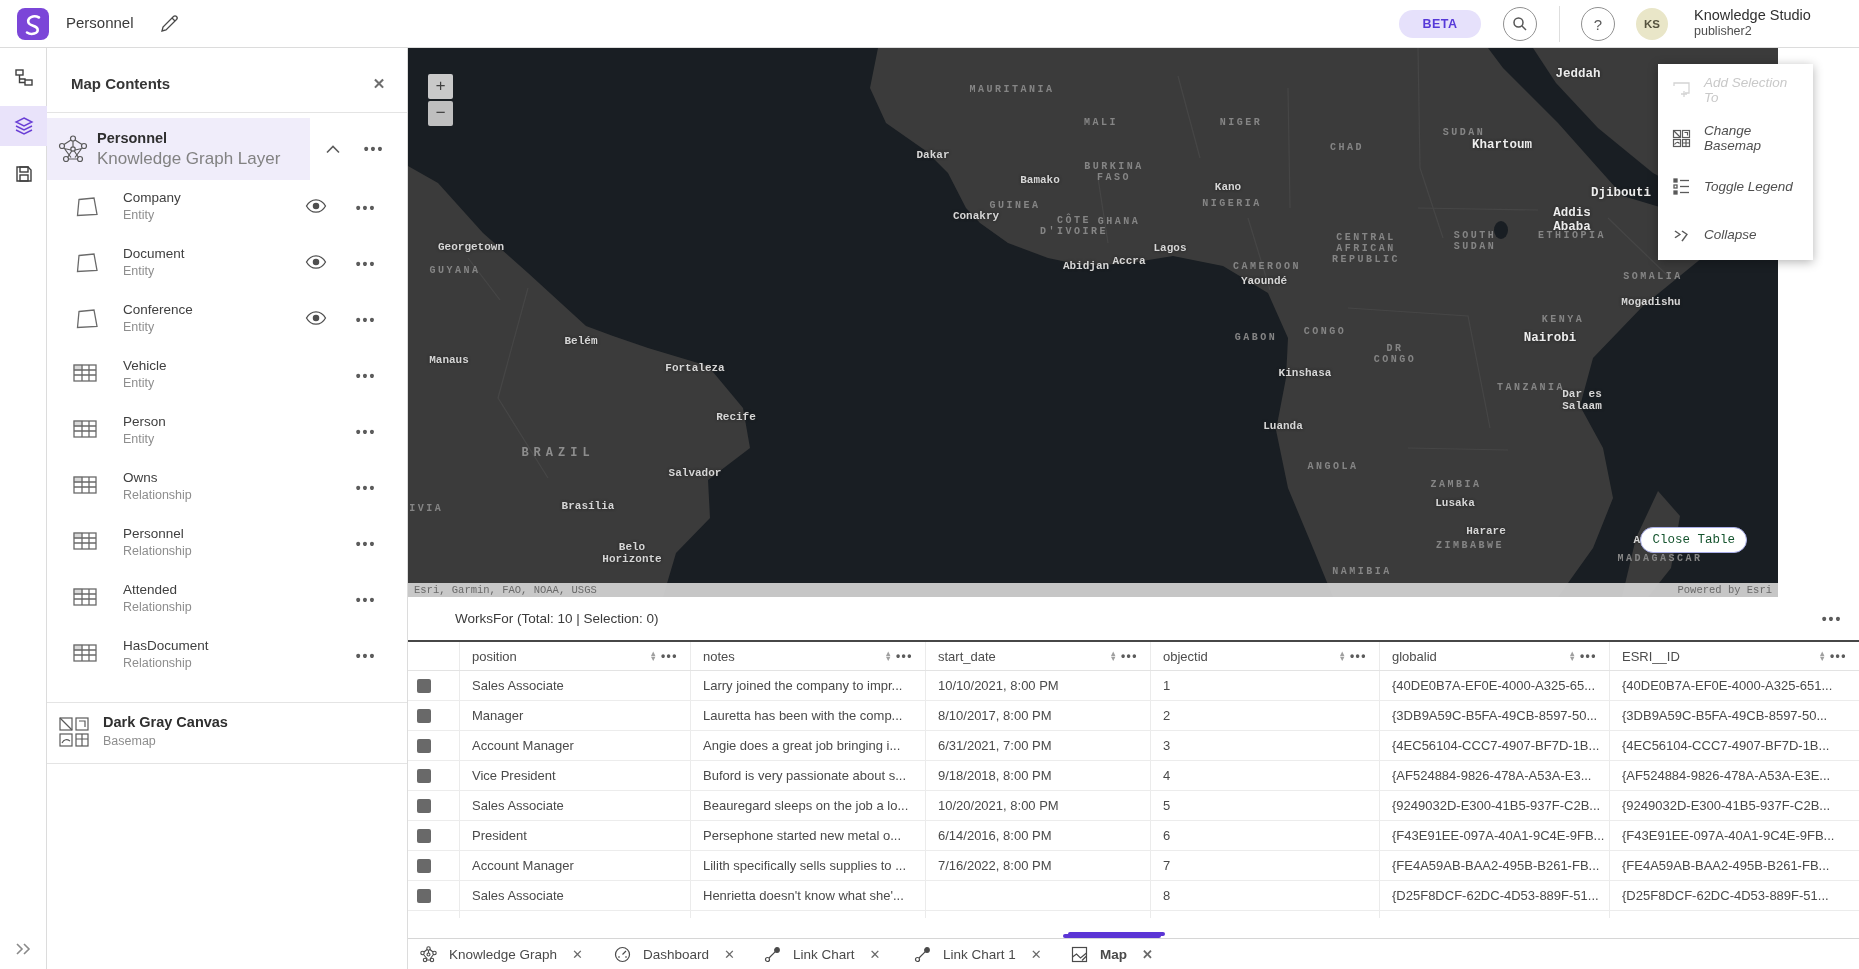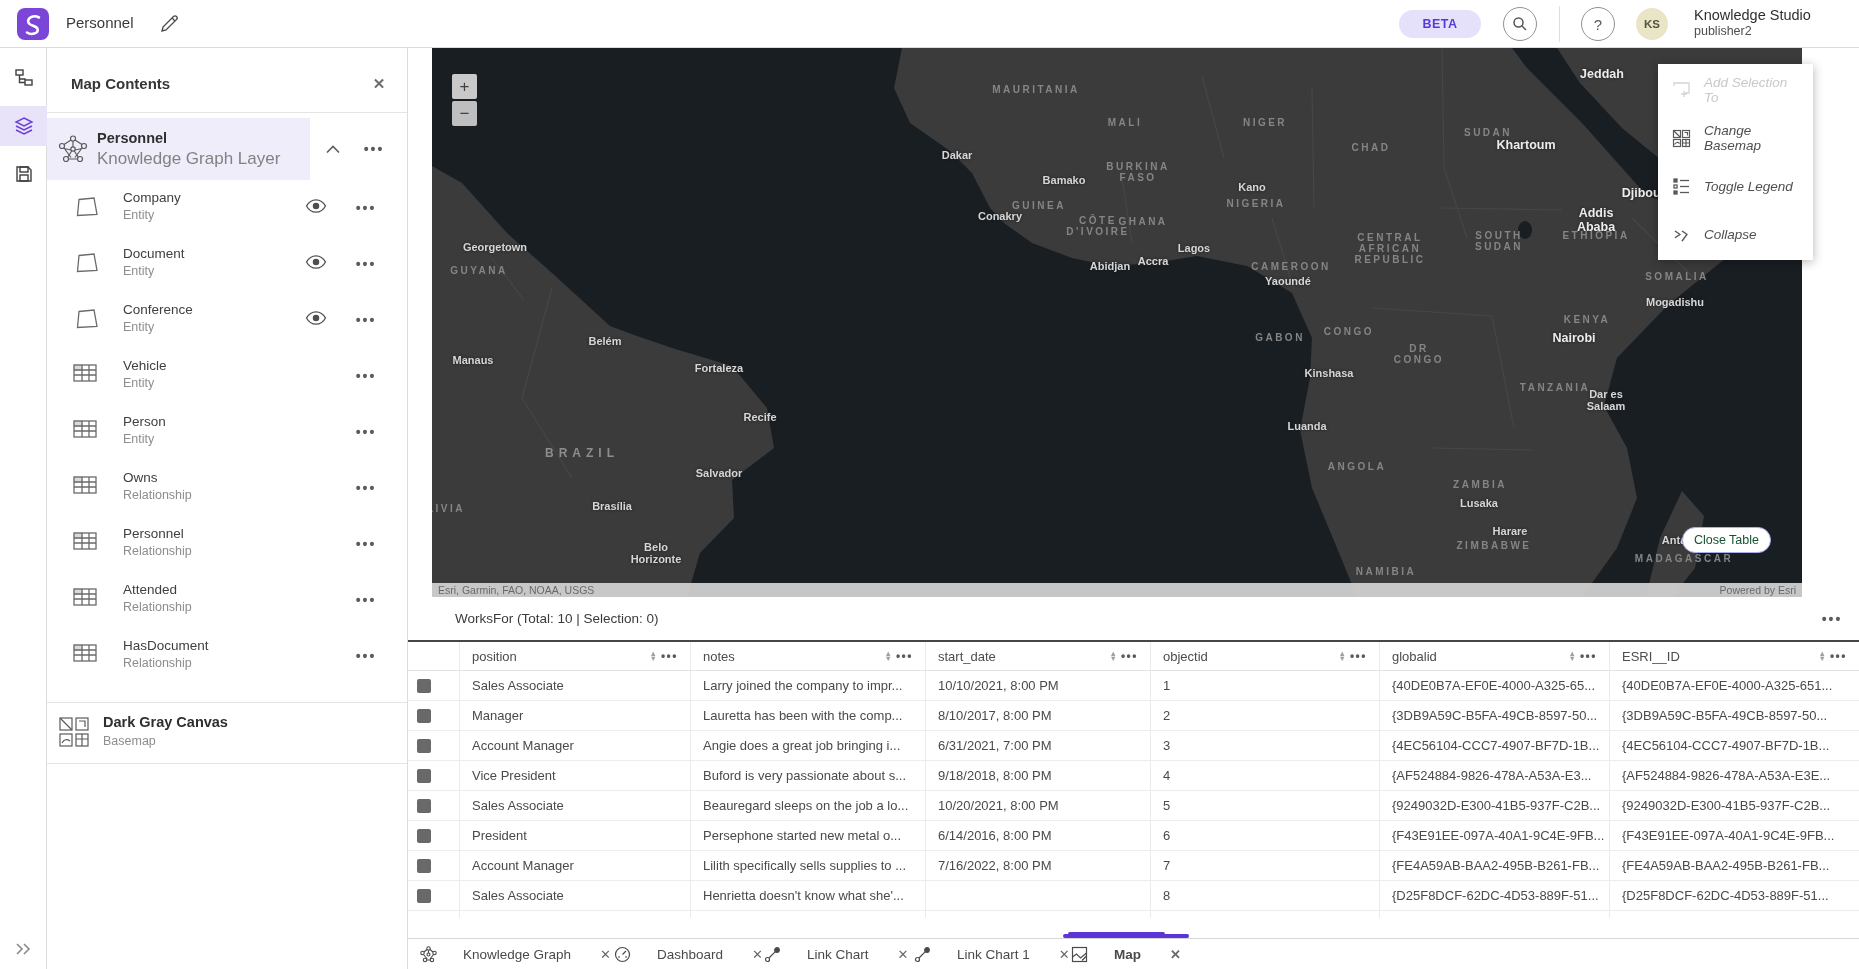--- a/index.html
+++ b/index.html
@@ -46,21 +46,21 @@
   .layer-type { position:absolute; left:76px; top:28px; font-size:12.5px; color:#8e8e8e; }
   .eye-btn { position:absolute; left:258px; top:18px; width:26px; height:20px; color:#4f4f4f; cursor:pointer; }
   .layer-row .dots-btn { position:absolute; left:306px; top:18px; }
   .basemap-block { margin-top:18px; border-top:1px solid #e4e4e4; border-bottom:1px solid #e4e4e4; }
   .basemap-row { position:relative; height:60px; }
   .basemap-icon { position:absolute; left:11px; top:13px; width:34px; height:34px; color:#5a5a5a; }
   .basemap-name { position:absolute; left:56px; top:11px; font-size:14.5px; font-weight:bold; color:#2f2f2f; }
   .basemap-type { position:absolute; left:56px; top:31px; font-size:12.5px; color:#8e8e8e; }
 
   
-  .map-area { position:absolute; left:432px; top:48px; width:1370px; height:549px; background:#191e23; overflow:hidden; z-index:10; }
+  .map-area { position:absolute; left:408px; top:48px; width:1370px; height:549px; background:#191e23; overflow:hidden; z-index:10;font-family:Liberation Mono, monospace; }
   .map-svg { position:absolute; left:0; top:0; }
   .map-label { position:absolute; transform:translate(-50%,-50%); white-space:pre-line; text-align:center; pointer-events:none; }
   .city { color:#d6d6d6; font-size:11px; font-weight:bold; text-shadow:0 0 3px #1e1e1e; }
   .city-lg { color:#ececec; font-size:12.5px; font-weight:bold; text-shadow:0 0 3px #1e1e1e; }
   .country { color:#858585; font-size:10px; font-weight:bold; letter-spacing:2.5px; }
   .country-lg { color:#8d8d8d; font-size:12px; font-weight:bold; letter-spacing:5px; }
   .zoom-ctl { position:absolute; left:20px; top:26px; width:25px; }
   .zoom-btn { width:25px; height:25px; background:#c9c9c9; color:#3f3f3f; font-size:17px; display:flex; align-items:center; justify-content:center; cursor:pointer; border-radius:2px; }
   .zoom-btn + .zoom-btn { margin-top:2px; background:#bfbfbf; }
   .close-table-btn { position:absolute; right:31px; top:479px; height:26px; padding:0 11px; background:#fff; border:1px solid #a9aee8; border-radius:13px; color:#14532d; font-size:12.5px; display:flex; align-items:center; cursor:pointer; z-index:20; }
@@ -88,21 +88,21 @@
   .hcell .hlabel { flex:1 1 auto; overflow:hidden; white-space:nowrap; }
   .sort { display:flex; flex-direction:column; color:#a0a0a0; font-size:7.5px; line-height:5.5px; margin:0 4px 0 6px; cursor:pointer; }
   .hdots { color:#5c5c5c; font-weight:bold; letter-spacing:1.5px; font-size:12px; cursor:pointer; }
   .trow { display:flex; height:30px; border-bottom:1px solid #ececec; }
   .checkbox { width:14px; height:14px; background:#696969; border-radius:2px; cursor:pointer; }
   .partial-row-wrap { height:7px; overflow:hidden; }
   .hscroll { position:absolute; left:660px; bottom:2px; width:97px; height:4px; background:#5b35d5; border-radius:2px; z-index:12; }
 
   
   .tab-bar { position:absolute; left:408px; top:938px; width:1451px; height:31px; background:#fff; border-top:1px solid #d6d6d6; z-index:11; }
-  .tab { position:absolute; top:0; height:30px; display:flex; align-items:center; gap:26px; font-size:13.5px; color:#4a4a4a; cursor:pointer; padding:0 6px; }
+  .tab { position:absolute; top:0; height:30px; display:flex; align-items:center; gap:12px; font-size:13.5px; color:#4a4a4a; cursor:pointer; padding:0 6px; }
   .tab .ticon { width:17px; height:17px; color:#4a4a4a; }
   .tab .tclose { color:#6a6a6a; font-size:13px; margin-left:3px; cursor:pointer; }
   .tab-kg { left:6px; } .tab-dash { left:200px; } .tab-lc { left:350px; } .tab-lc1 { left:500px; } .tab-map { left:657px; }
   svg { display:block; }
 </style>
 </head>
 <body>
 
 <div id="app">
 

